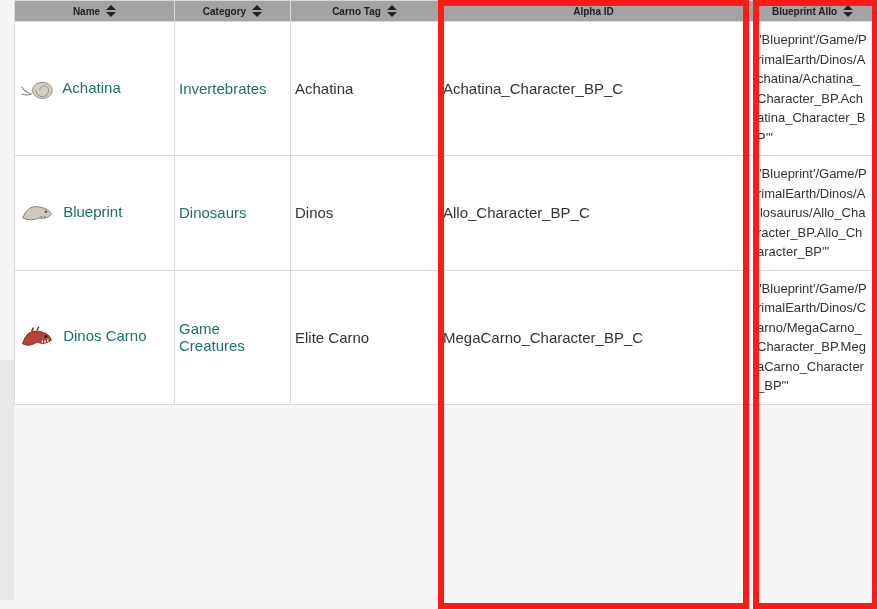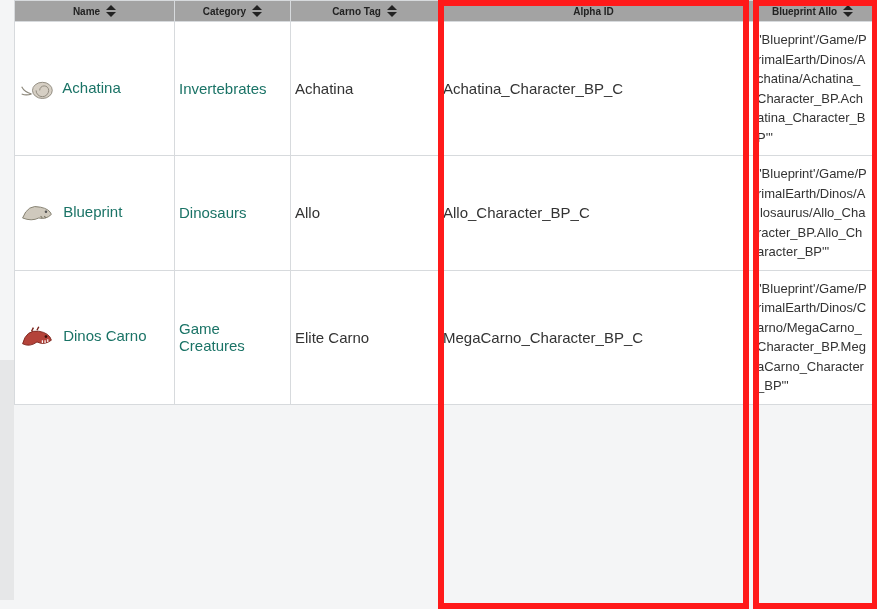--- a/index.html
+++ b/index.html
@@ -180,21 +180,21 @@
               <path d="M4 20 Q10 4 24 8 Q34 10 36 16 Q30 22 22 20 Q14 24 4 20 Z" fill="#cfc9bd" stroke="#7d7868" stroke-width="1"></path>
               <circle cx="30" cy="13" r="1.4" fill="#555"></circle>
               <path d="M24 18 L26 20 M28 18 L30 20" stroke="#7d7868" stroke-width="1.2"></path>
             </svg>
         </span>
         <a class="link">Blueprint</a>
       </td>
       <td>
         <a class="link">Dinosaurs</a>
       </td>
-      <td>Allo</td>
+      <td>Dinos</td>
       <td>Allo_Character_BP_C</td>
       <td class="bp-cell">"Blueprint'/Game/PrimalEarth/Dinos/Allosaurus/Allo_Character_BP.Allo_Character_BP'"</td>
     </tr>
     <tr>
       <td class="name-cell">
         <span class="dino-icon">
           <svg viewBox="0 0 40 28">
               <path d="M4 22 Q8 6 22 8 Q34 10 36 18 Q28 24 20 20 Q12 26 4 22 Z" fill="#b4433a" stroke="#7a241c" stroke-width="1"></path>
               <path d="M14 8 L16 4 M20 7 L22 3" stroke="#7a241c" stroke-width="1.6"></path>
               <circle cx="30" cy="14" r="1.5" fill="#3a0f0b"></circle>

